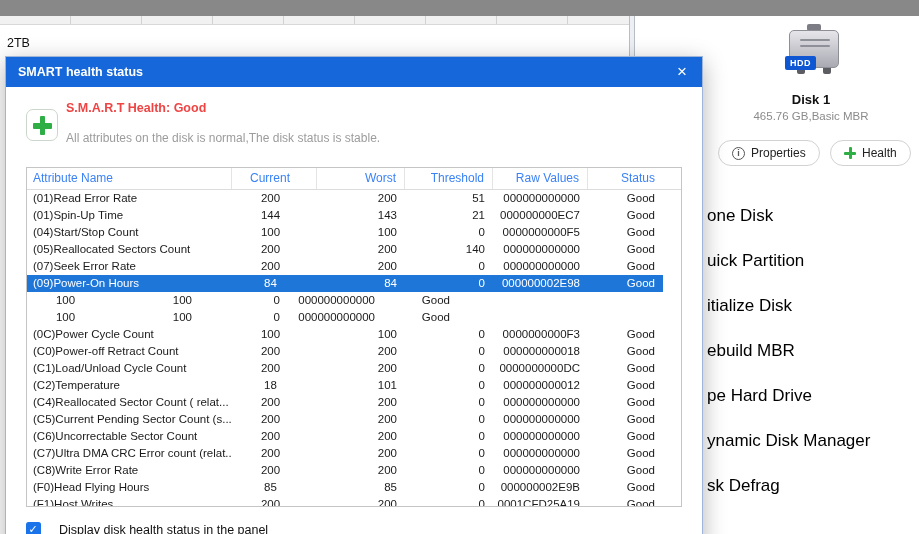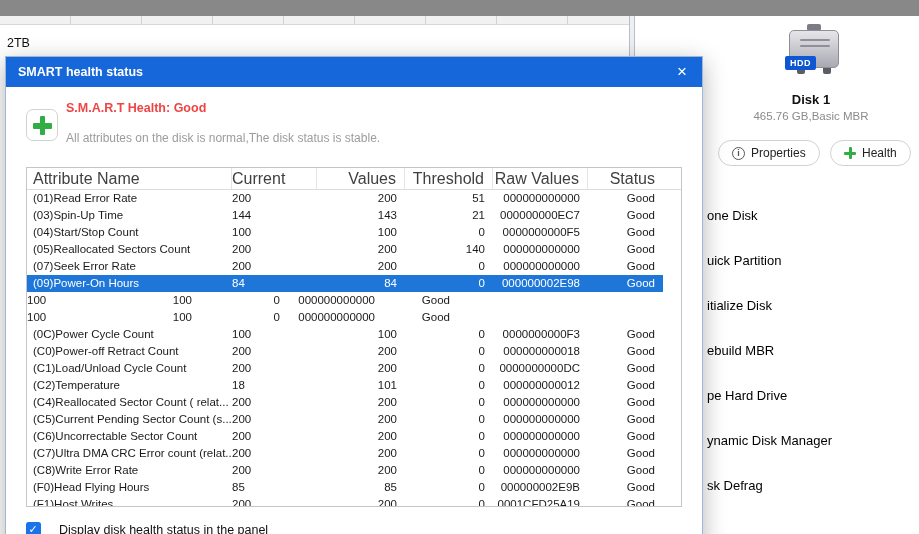--- a/index.html
+++ b/index.html
@@ -36,50 +36,50 @@
   .btn-properties{ left:15px; }
   .btn-health{ left:127px; }
   .info-circle{ width:13px; height:13px; border:1.5px solid #555; border-radius:50%; color:#555;
     font-size:9px; font-weight:bold; display:flex; align-items:center; justify-content:center; }
   .info-circle::before{ content:"i"; }
   .mini-plus{ position:relative; width:12px; height:12px; display:inline-block; }
   .mini-plus::before{ content:""; position:absolute; left:0; top:4.5px; width:12px; height:3px; background:#2fae45; border-radius:1px; }
   .mini-plus::after{ content:""; position:absolute; left:4.5px; top:0; width:3px; height:12px; background:#2fae45; border-radius:1px; }
 
   .context-menu-list{ position:absolute; left:4px; top:192px; display:flex; flex-direction:column; gap:29px; }
-  .menu-item{ height:16px; line-height:16px; font-size:13px; color:#000; cursor:pointer; white-space:nowrap; }
+  .menu-item{ height:16px; line-height:16px; font-size:17px; color:#000; cursor:pointer; white-space:nowrap; }
 
   
   .dialog{ position:absolute; left:5px; top:40px; width:698px; height:494px; background:#fff;
     border:1px solid #9fb6d8; box-shadow:0 6px 22px rgba(0,0,0,0.30); }
   .titlebar{ position:absolute; left:0; top:0; width:100%; height:30px; background:#1667da; color:#fff;
     display:flex; align-items:center; }
   .titlebar-text{ padding-left:12px; font-size:12.5px; font-weight:600; }
   .close-btn{ position:absolute; right:0; top:0; width:40px; height:30px; display:flex; align-items:center; justify-content:center;
     font-size:17px; color:#fff; cursor:pointer; }
 
   .plus-box{ position:absolute; left:20px; top:52px; width:32px; height:32px; border:1px solid #ccd6cc; border-radius:7px; background:#fff; }
   .plus-box::before{ content:""; position:absolute; left:6px; top:13px; width:19px; height:5.5px; background:#2fae45; border-radius:1px; }
   .plus-box::after{ content:""; position:absolute; left:12.8px; top:6px; width:5.5px; height:19px; background:#2fae45; border-radius:1px; }
 
   .health-title{ position:absolute; left:60px; top:44px; font-size:12.5px; font-weight:bold; color:#ef4444; }
   .health-subtitle{ position:absolute; left:60px; top:74px; font-size:12px; color:#9c9c9c; }
 
   .tbl{ position:absolute; left:20px; top:110px; width:656px; height:340px; border:1px solid #c5c5c5; background:#fff; overflow:hidden; }
   .tbl-head{ display:flex; height:22px; border-bottom:1px solid #dcdcdc; background:#fff; }
-  .th{ font-size:16px; color:#404040; line-height:21px; border-right:1px solid #e4e4e4; overflow:hidden; white-space:nowrap; }
+  .th{ font-size:12px; color:#3b82f6; line-height:21px; border-right:1px solid #e4e4e4; overflow:hidden; white-space:nowrap; }
   .th.gutter{ width:18px; border-right:none; }
   .tbl-body{ height:316px; overflow:hidden; }
   .tr{ display:flex; width:636px; height:17px; cursor:default; }
   .tr.sel{ background:#1e76d8; }
   .tr.sel .td{ color:#fff; }
   .td{ font-size:11.5px; color:#1a1a1a; line-height:17px; overflow:hidden; white-space:nowrap; }
 
   .c0{ width:205px; text-align:left;  padding-left:6px; }
-  .c1{ width:85px;  text-align:left; padding-right:8px; }
+  .c1{ width:85px;  text-align:center; padding-right:8px; }
   .c2{ width:88px;  text-align:right; padding-right:8px; }
   .c3{ width:88px;  text-align:right; padding-right:8px; }
   .c4{ width:95px;  text-align:right; padding-right:8px; }
   .c5{ width:75px;  text-align:right; padding-right:8px; border-right:none; }
 
   .checkbox-row{ position:absolute; left:20px; top:465px; display:flex; align-items:center; gap:18px; cursor:pointer; }
   .checkbox{ width:15px; height:15px; background:#1a73e8; border-radius:2.5px; position:relative; }
   .checkbox::after{ content:"✓"; position:absolute; left:2.5px; top:0.5px; color:#fff; font-size:11px; font-weight:bold; }
   .checkbox-label{ font-size:12.5px; color:#111; }
 </style>
@@ -133,37 +133,37 @@
     </div>
 
     <div class="plus-box"></div>
     <div class="health-title">S.M.A.R.T Health: Good</div>
     <div class="health-subtitle">All attributes on the disk is normal,The disk status is stable.</div>
 
     <div class="tbl">
       <div class="tbl-head">
           <div class="th c0">Attribute Name</div>
           <div class="th c1">Current</div>
-          <div class="th c2">Values</div>
+          <div class="th c2">Worst</div>
           <div class="th c3">Threshold</div>
           <div class="th c4">Raw Values</div>
           <div class="th c5">Status</div>
           <div class="th gutter"></div>
         </div>
       <div class="tbl-body">
           <div class="tr">
             <div class="td c0">(01)Read Error Rate</div>
             <div class="td c1">200</div>
             <div class="td c2">200</div>
             <div class="td c3">51</div>
             <div class="td c4">000000000000</div>
             <div class="td c5">Good</div>
           </div>
           <div class="tr">
-            <div class="td c0">(03)Spin-Up Time</div>
+            <div class="td c0">(01)Spin-Up Time</div>
             <div class="td c1">144</div>
             <div class="td c2">143</div>
             <div class="td c3">21</div>
             <div class="td c4">000000000EC7</div>
             <div class="td c5">Good</div>
           </div>
           <div class="tr">
             <div class="td c0">(04)Start/Stop Count</div>
             <div class="td c1">100</div>
             <div class="td c2">100</div>

